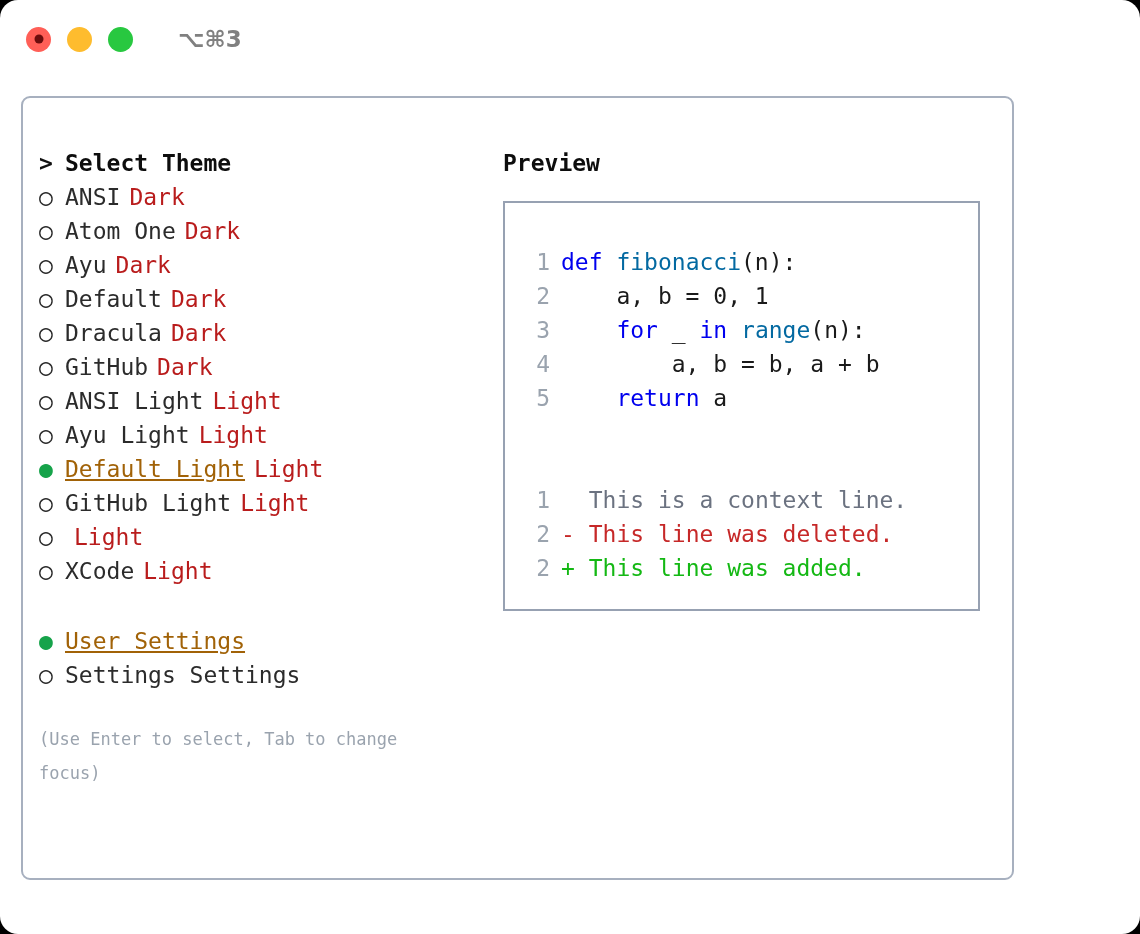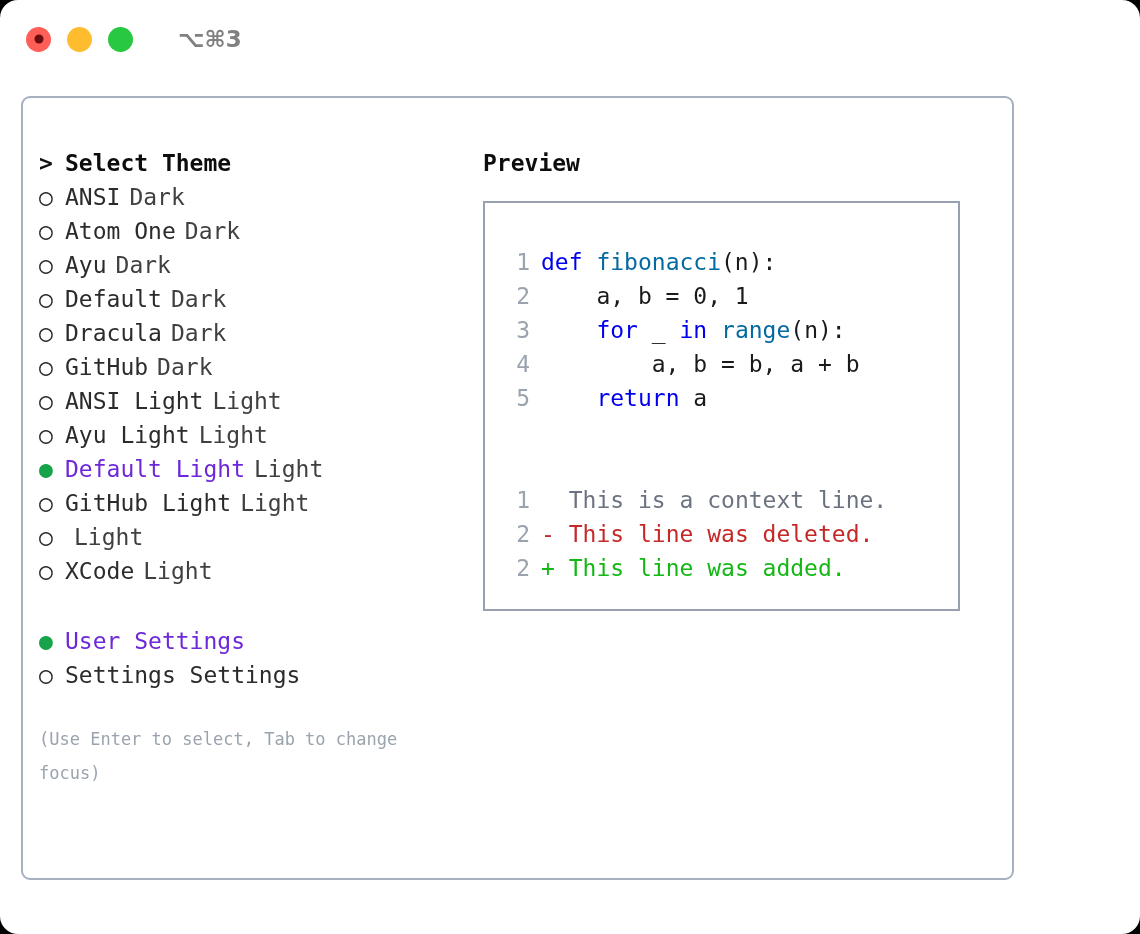--- a/index.html
+++ b/index.html
@@ -109,39 +109,39 @@
     font-size: 23px;
     line-height: 34px;
   }
   .marker.bullet  { color: #16a34a; }
   .marker.hollow  { color: #2b2b2b; }
   .marker.caret   { color: #111111; font-weight: bold; }
   .marker.blank   { color: transparent; }
 
   .label        { color: #2b2b2b; }
   .label.header { color: #0d0d0d; font-weight: bold; }
-  .label.sel    { color: #6d28d9; }
-  .mode         { color: #404040; margin-left: 9px; }
+  .label.sel    { color: #a16207; text-decoration: underline; }
+  .mode         { color: #b91c1c; margin-left: 9px; }
 
   .gap-sm { height: 36px; }
   .gap-md { height: 30px; }
 
   .hint {
     margin-top: 0px;
     font-size: 17px;
     line-height: 34px;
     color: #9aa3ae;
     width: 420px;
     white-space: normal;
   }
 
   
   .right-col {
     position: absolute;
-    left: 460px;
+    left: 480px;
     top: 48px;
     width: 490px;
   }
   .preview-title {
     font-size: 23px;
     line-height: 34px;
     font-weight: bold;
     color: #0d0d0d;
     margin-bottom: 21px;
   }

